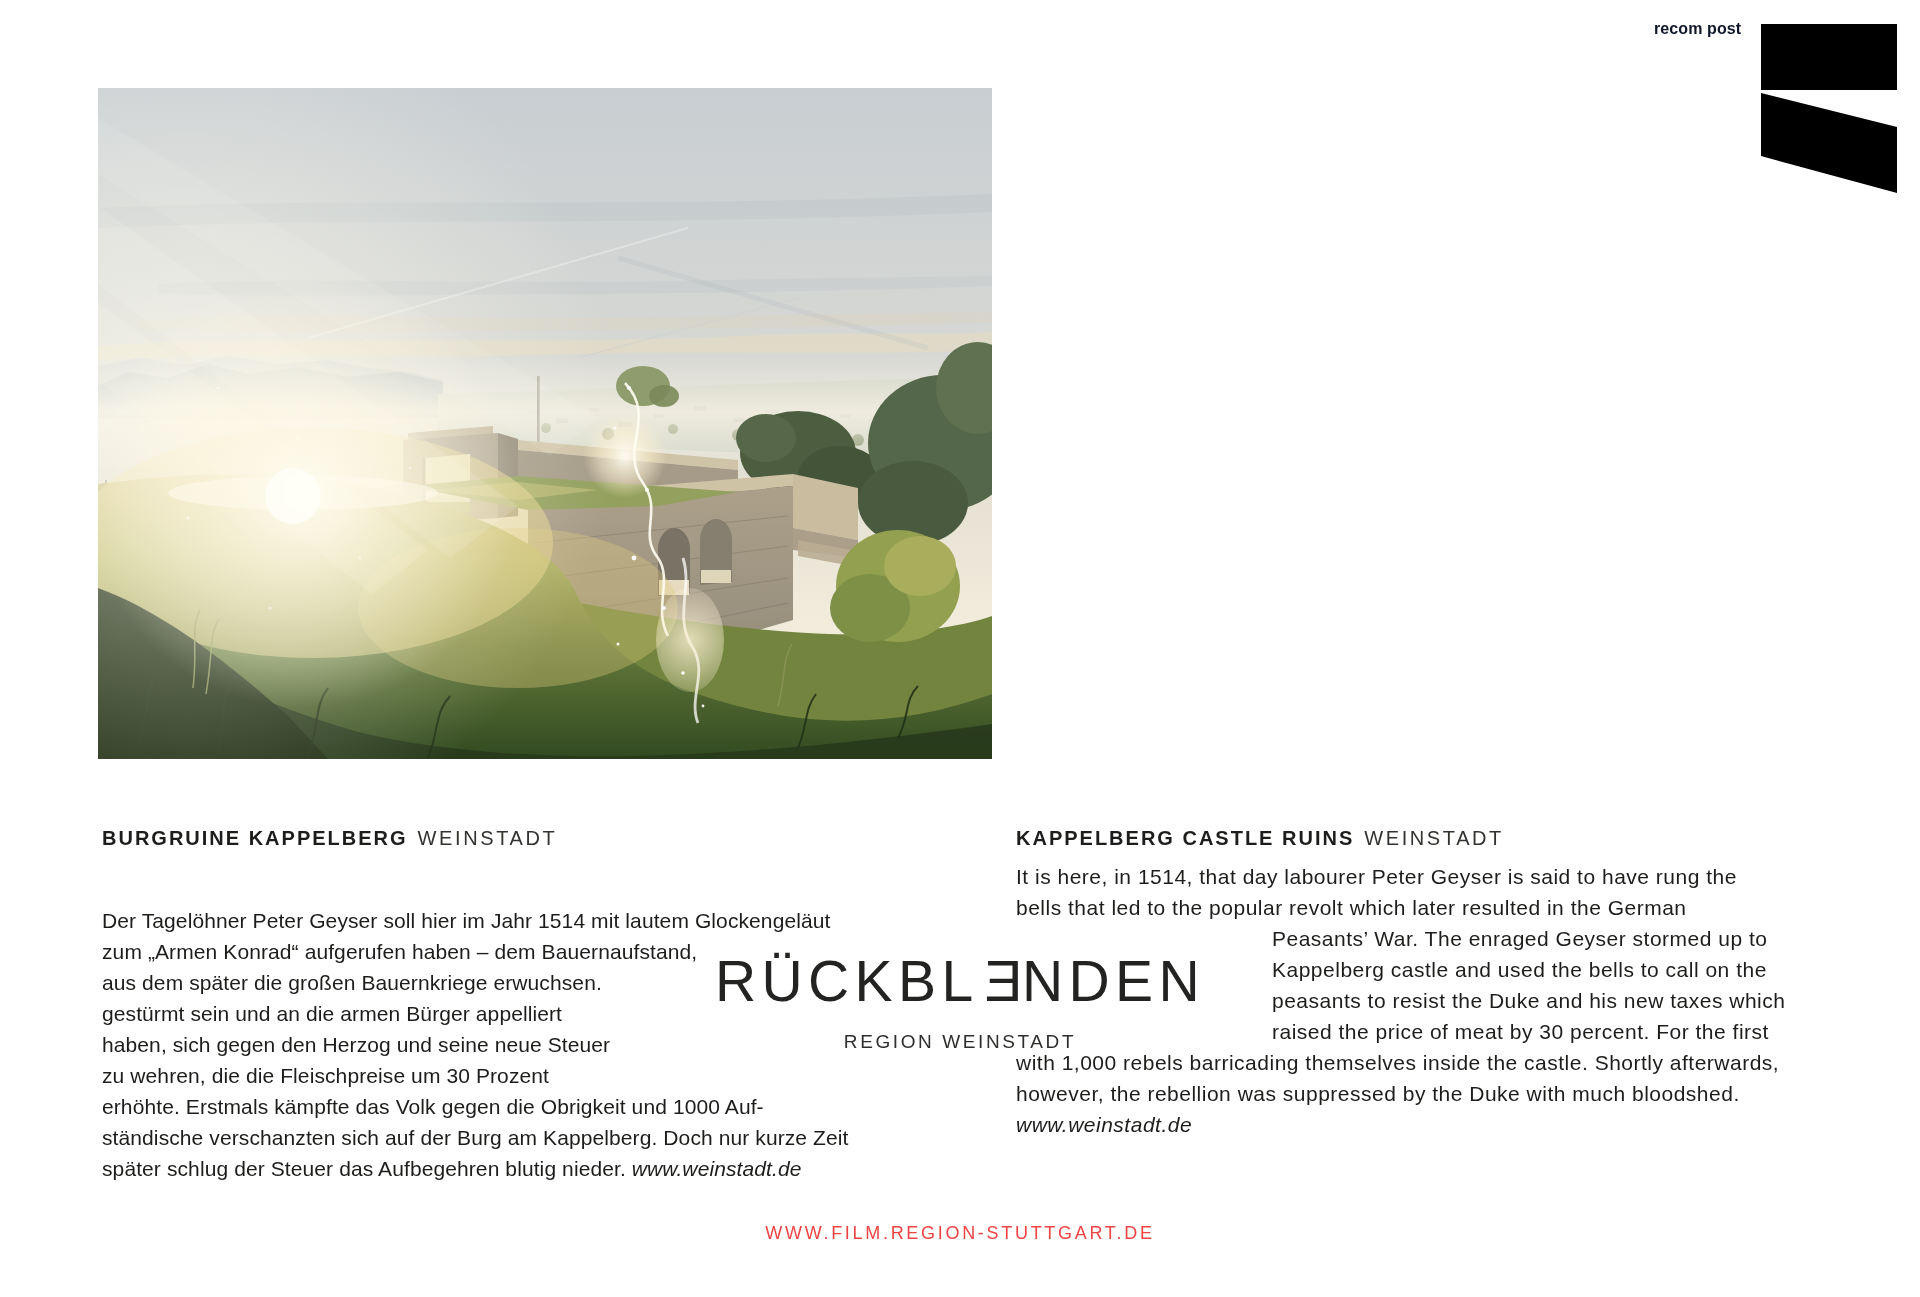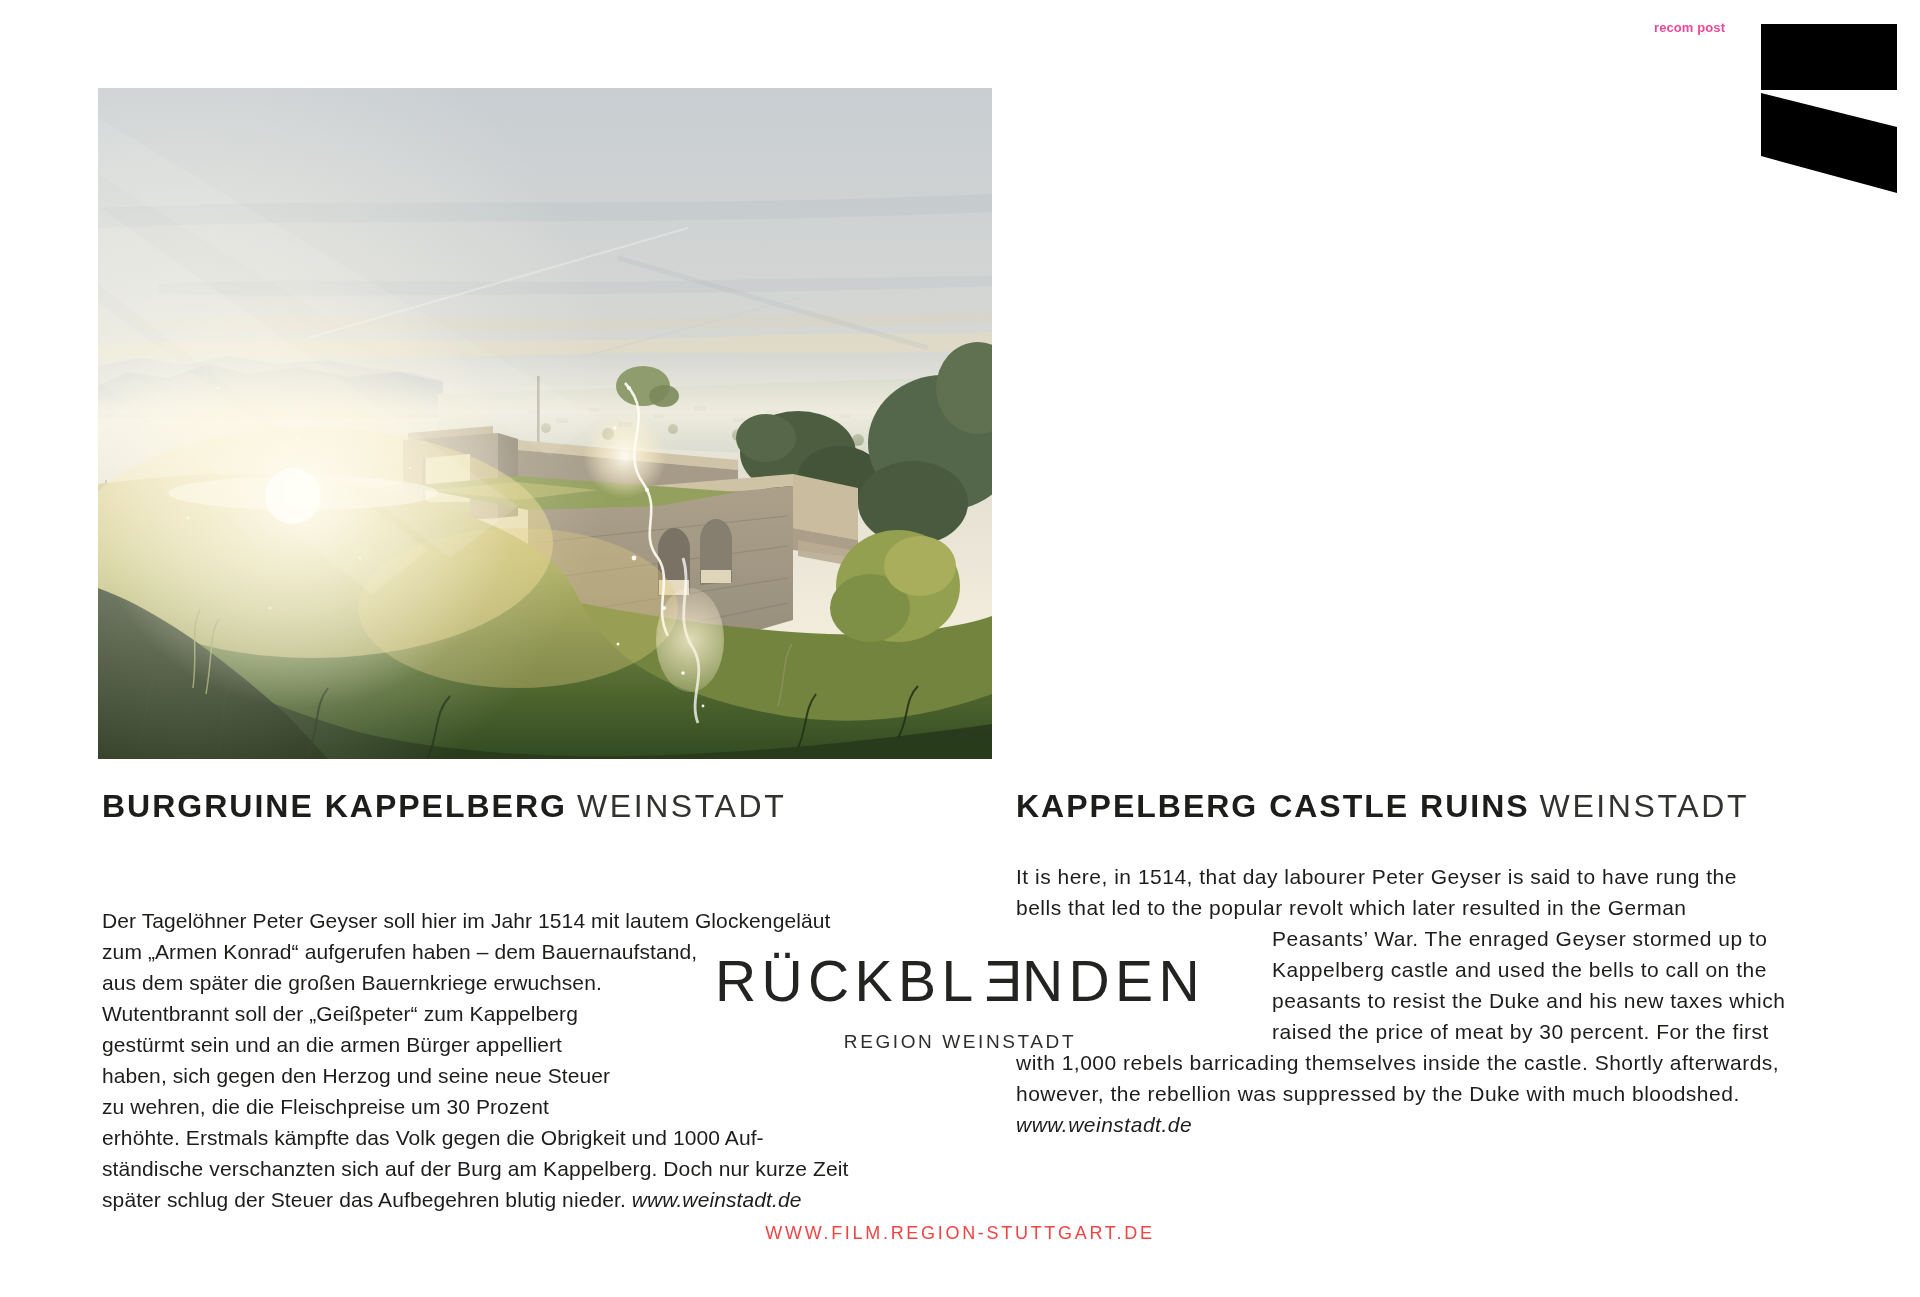--- a/index.html
+++ b/index.html
@@ -6,25 +6,25 @@
   body{
     width:1920px;height:1297px;position:relative;background:#ffffff;
     font-family:"Liberation Sans", sans-serif;color:#1d1d1b;overflow:hidden;
   }
   .page{position:absolute;inset:0;}
 
   
   .photo{position:absolute;left:98px;top:88px;width:894px;height:671px;display:block;}
 
   
-  .brand{position:absolute;left:1654px;top:20px;font-size:13px;font-weight:700;letter-spacing:.1px;color:#ec4899;}
+  .brand{position:absolute;left:1654px;top:20px;font-size:16px;font-weight:700;letter-spacing:.1px;color:#0f172a;}
   .logomark{position:absolute;left:1761px;top:24px;display:block;}
 
   
-  .heading{position:absolute;top:792px;font-size:32px;line-height:28px;white-space:nowrap;}
+  .heading{position:absolute;top:824px;font-size:20px;line-height:28px;white-space:nowrap;}
   .heading .hb{font-weight:700;letter-spacing:2px;color:#1d1d1b;}
   .heading .hl{font-weight:400;letter-spacing:2.6px;color:#32322f;margin-left:10px;}
   .h-de{left:102px;}
   .h-en{left:1016px;}
 
   
   .bodytext{position:absolute;top:861px;font-size:21px;line-height:31px;}
   .b-de{left:102px;letter-spacing:.1px;margin-top:44px;}
   .b-en{left:1016px;letter-spacing:.5px;}
   .ln{white-space:nowrap;height:31px;}
@@ -275,21 +275,20 @@
     <polygon points="0,69 136,103 136,169 0,132" fill="#000000"></polygon>
   </svg>
 
   <div class="heading h-de">
     <span class="hb">BURGRUINE KAPPELBERG</span><span class="hl">WEINSTADT</span>
   </div>
   <div class="bodytext b-de">
     <div class="ln">Der Tagelöhner Peter Geyser soll hier im Jahr 1514 mit lautem Glockengeläut</div>
     <div class="ln">zum „Armen Konrad“ aufgerufen haben – dem Bauernaufstand,</div>
     <div class="ln">aus dem später die großen Bauernkriege erwuchsen.</div>
-    <div class="ln">Wutentbrannt soll der „Geißpeter“ zum Kappelberg</div>
     <div class="ln">gestürmt sein und an die armen Bürger appelliert</div>
     <div class="ln">haben, sich gegen den Herzog und seine neue Steuer</div>
     <div class="ln">zu wehren, die die Fleischpreise um 30 Prozent</div>
     <div class="ln">erhöhte. Erstmals kämpfte das Volk gegen die Obrigkeit und 1000 Auf-</div>
     <div class="ln">ständische verschanzten sich auf der Burg am Kappelberg. Doch nur kurze Zeit</div>
     <div class="ln"><span>später schlug der Steuer das Aufbegehren blutig nieder. </span><span class="link">www.weinstadt.de</span></div>
   </div>
 
   <div class="heading h-en">
     <span class="hb">KAPPELBERG CASTLE RUINS</span><span class="hl">WEINSTADT</span>

